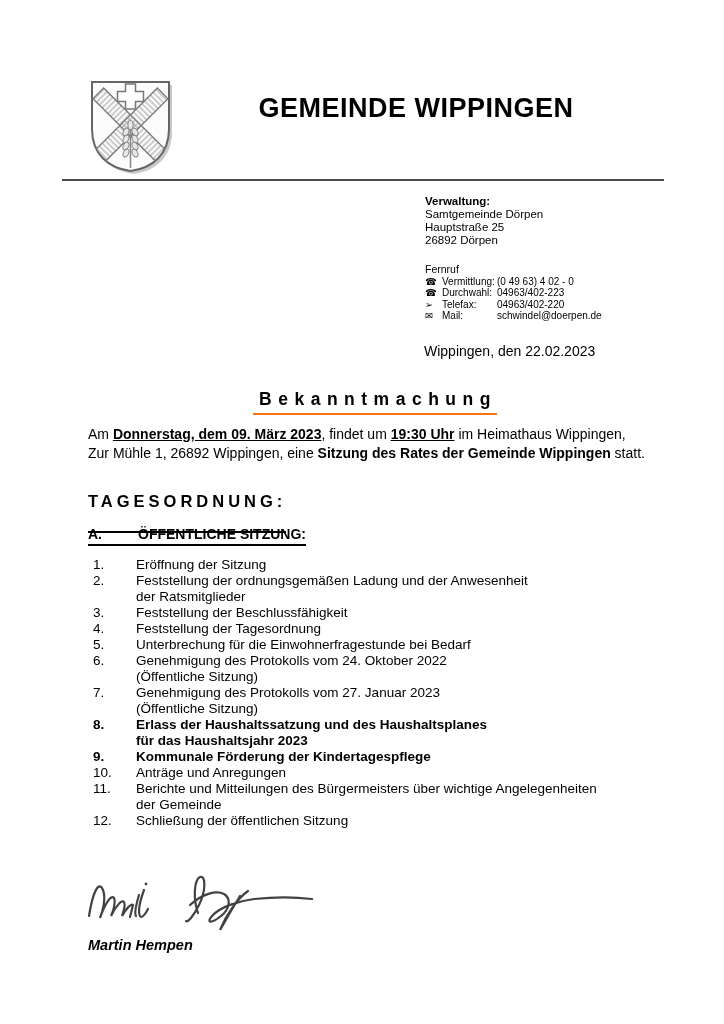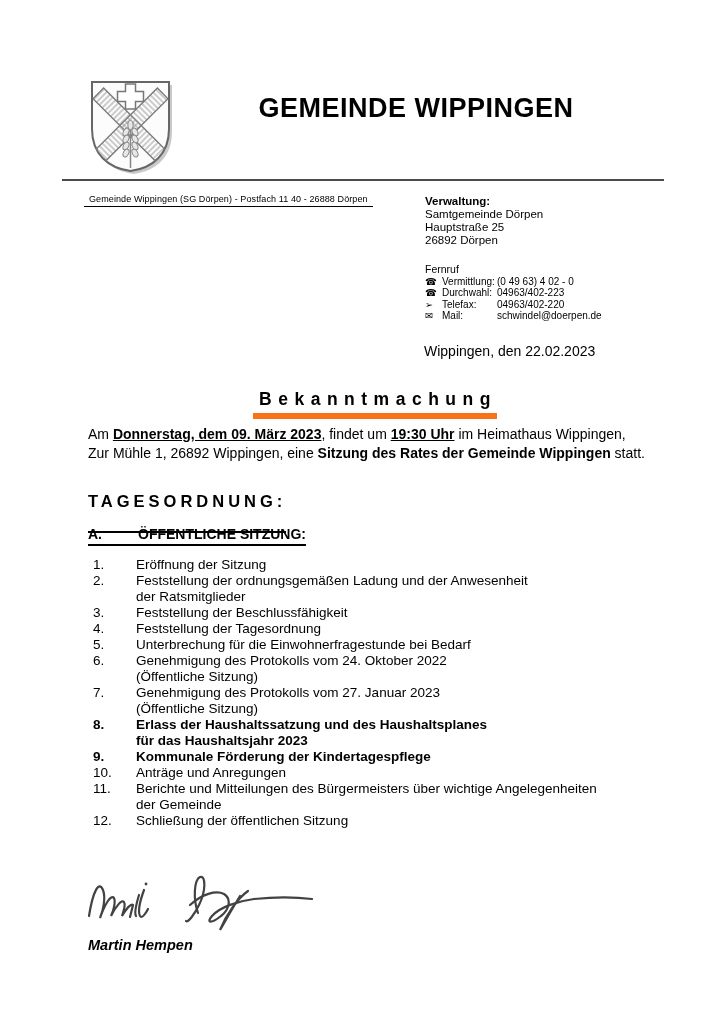--- a/index.html
+++ b/index.html
@@ -22,21 +22,21 @@
   .vw-line { }
   .fernruf { margin-top:17px; font-size:10.5px; line-height:11.6px; }
   .contact-row { display:flex; align-items:baseline; font-size:10px; line-height:11.6px; }
   .contact-icon { width:17px; font-size:9.5px; }
   .contact-label { width:55px; }
   .contact-value { }
   
   .dateline { position:absolute; left:424px; top:343px; font-size:14px; }
   .announce-wrap { position:absolute; left:90px; top:389px; width:570px; text-align:center; }
   .announce-title { display:inline-block; font-size:17.5px; font-weight:bold; letter-spacing:6.5px;
-                    padding:0 0 3px 6px; border-bottom:6px solid #f97316; }
+                    padding:0 0 3px 6px; border-bottom:2px solid #f97316; }
   .intro { position:absolute; left:88px; top:425px; width:585px; font-size:14px; line-height:18.5px; }
   .bu { font-weight:bold; text-decoration:underline; }
   .b  { font-weight:bold;margin-top:8px; }
   
   .tages-wrap { position:absolute; left:88px; top:492px; }
   .tages-heading { display:inline-block; font-size:16.5px; font-weight:bold; letter-spacing:4px;
                    padding:0 0 20px 0; border-bottom:2px solid #000; }
   .section-heading { position:absolute; left:88px; top:526px; display:flex; font-size:14px;
                      font-weight:bold; padding-bottom:2px; border-bottom:2px solid #000; }
   .section-label { width:50px; }
@@ -82,21 +82,20 @@
       <ellipse cx="42" cy="76" rx="2.6" ry="4.2" transform="rotate(25 42 76)"></ellipse>
       <ellipse cx="51" cy="76" rx="2.6" ry="4.2" transform="rotate(-25 51 76)"></ellipse>
     </g>
   </svg>
 
   <div class="header-titles">
     <div class="gemeinde-title">GEMEINDE WIPPINGEN</div>
   </div>
   <div class="header-rule"></div>
 
-  <div class="sender">Gemeinde Wippingen (SG Dörpen) - Postfach 11 40 - 26888 Dörpen</div>
 
   <div class="verwaltung">
     <div class="vw-heading">Verwaltung:</div>
     <div class="vw-line">Samtgemeinde Dörpen</div>
     <div class="vw-line">Hauptstraße 25</div>
     <div class="vw-line">26892 Dörpen</div>
     <div class="fernruf">
       <div>Fernruf</div>
       <div class="contact-row">
         <span class="contact-icon">☎</span>

